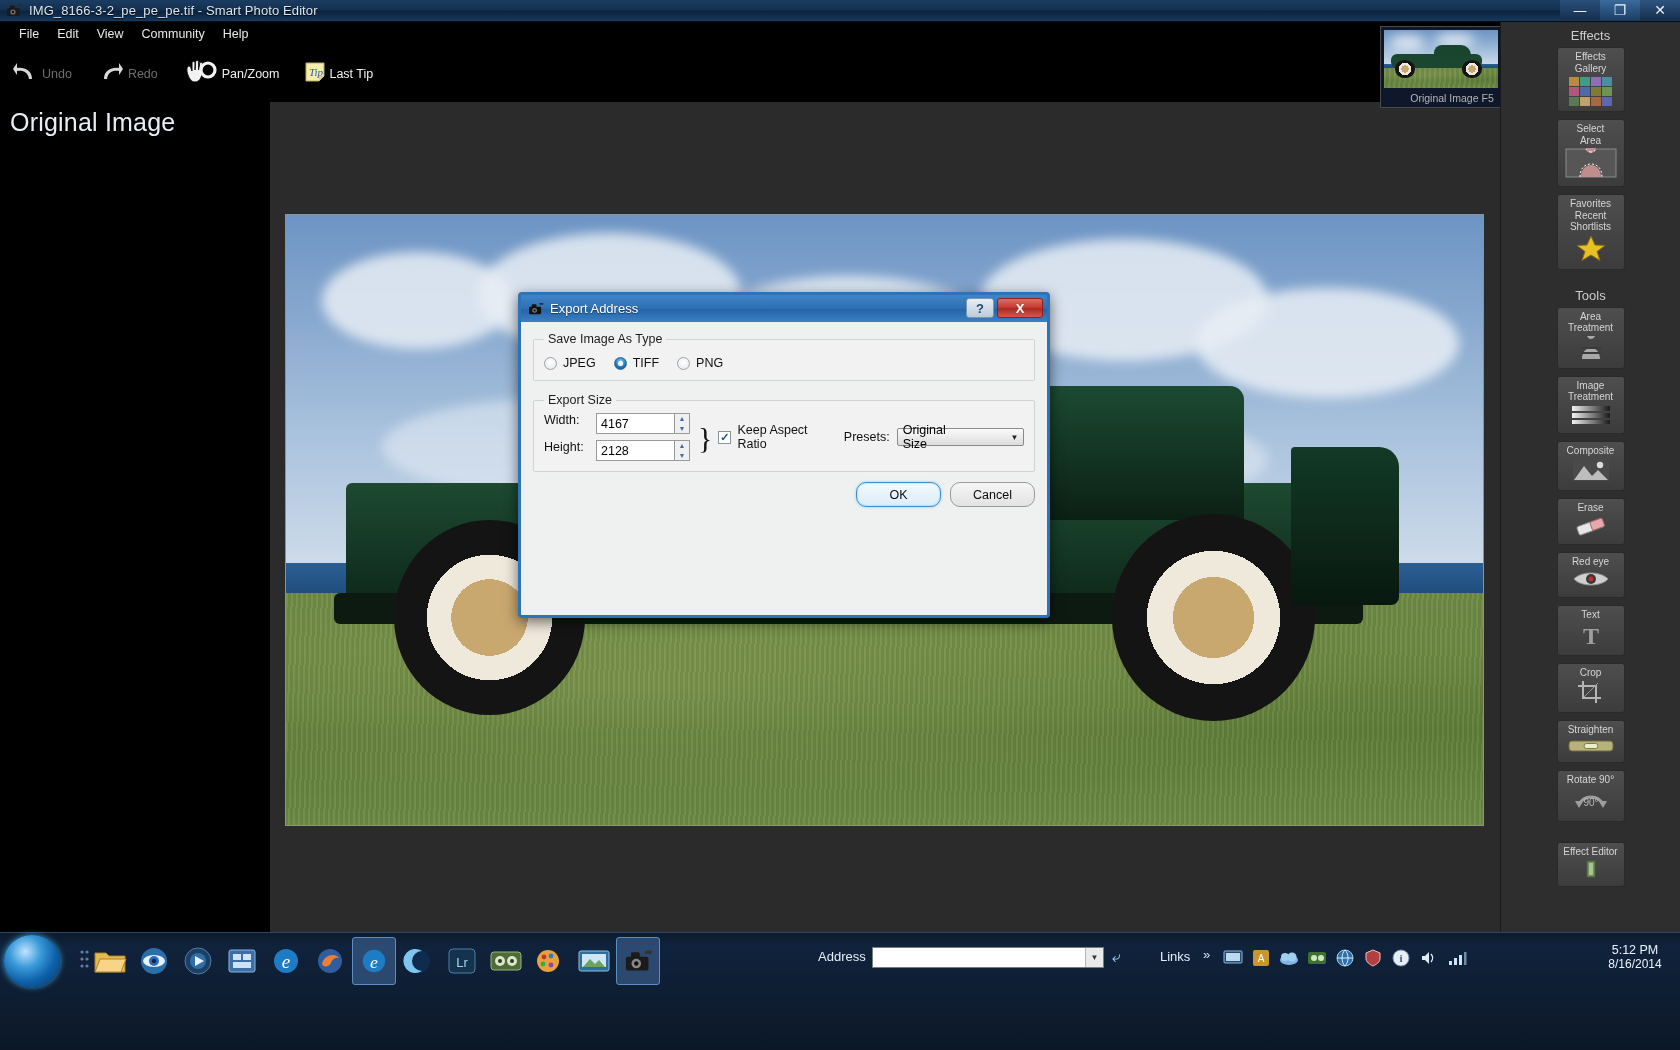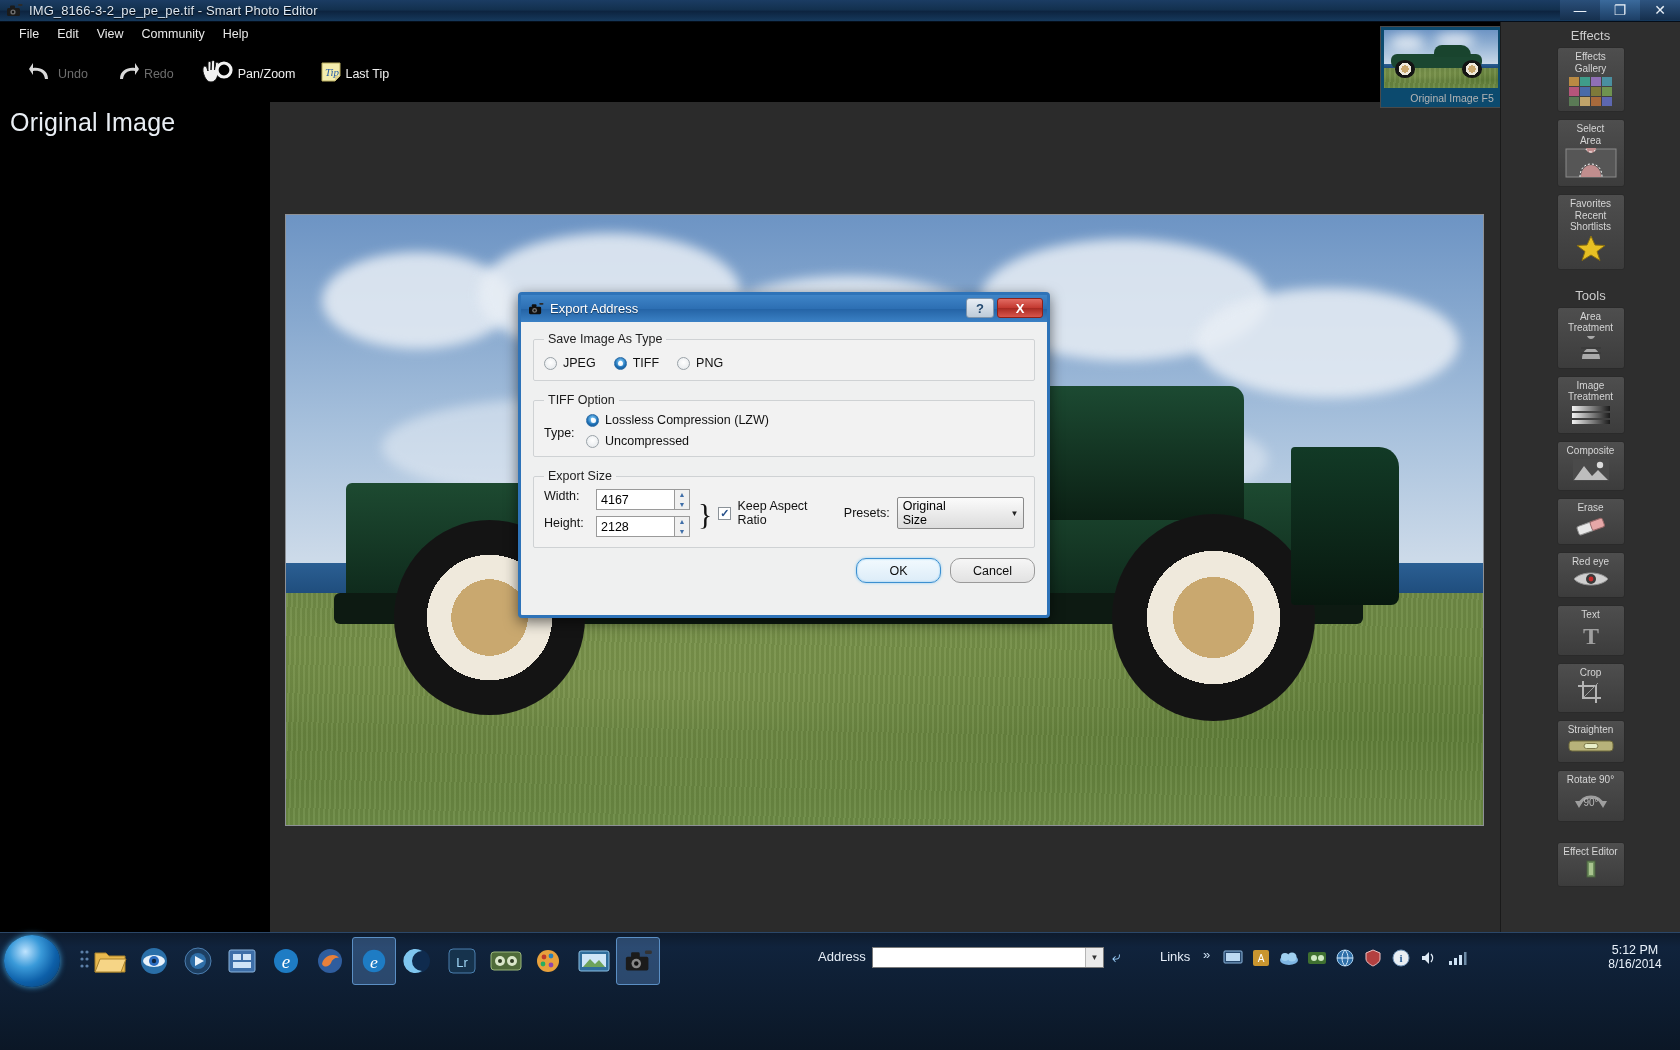--- a/index.html
+++ b/index.html
@@ -41,21 +41,21 @@
     position:absolute; left:0; top:22px; width:1680px; height:24px;
     background:#000; display:flex; align-items:center; padding-left:10px;
   }
   #menubar .mi{
     color:#e8e8e8; font-size:12.5px; padding:2px 9px; cursor:default;
   }
 
   
   #toolbar{
     position:absolute; left:0; top:46px; width:1680px; height:56px;
-    background:#000; display:flex; align-items:center; padding-left:22px;
+    background:#000; display:flex; align-items:center; padding-left:6px;
   }
   .tool-btn{ display:flex; align-items:center; margin-right:14px; padding:4px 6px; }
   .tool-btn .lbl{ font-size:12.5px; margin-left:4px; }
   .lbl-dim{ color:#6d6d6d; }
   .lbl-on{ color:#efefef; }
 
   
   #workspace{
     position:absolute; left:0; top:102px; width:1500px; height:806px;
     background:#000;
@@ -98,21 +98,21 @@
     position:absolute; background:#143322; border-radius:6px;
   }
   .whitewall{
     position:absolute; border-radius:50%;
     background:radial-gradient(circle, #c9a86f 0 28%, #efe9dc 28% 46%, #141414 46% 100%);
   }
 
   
   #preview-panel{
     position:absolute; left:1380px; top:26px; width:144px; height:82px;
-    background:#0c4a6e; border:1px solid #4a4a4a;
+    background:#0f172a; border:1px solid #4a4a4a;
   }
   #preview-thumb{
     position:absolute; left:3px; top:3px; width:114px; height:58px;
     overflow:hidden; background:#7e9fc6;
   }
   #preview-label{
     position:absolute; left:0; bottom:3px; width:100%; text-align:center;
     color:#b4b4b4; font-size:10.5px;
   }
 
@@ -241,21 +241,21 @@
     flex:1; display:flex; align-items:center; justify-content:center;
     font-size:7px; color:#3f6ea8;
   }
   .brace{ font-size:30px; color:#111; margin:0 6px 0 8px; line-height:0.9; font-family:"Liberation Serif", serif; }
   .chk{
     width:13px;height:13px; border:1px solid #8b9298; background:#fff;
     display:inline-flex; align-items:center; justify-content:center; flex:none;
   }
   .chk b{ color:#28518a; font-size:11px; line-height:11px; }
   .combo{
-    height:32px; min-width:96px; background:linear-gradient(180deg,#fbfbfb,#dcdcdc);
+    height:18px; min-width:96px; background:linear-gradient(180deg,#fbfbfb,#dcdcdc);
     border:1px solid #8a8a8a; border-radius:2px;
     display:flex; align-items:center; padding-left:5px; font-size:12.5px; color:#000;gap:36px;
   }
   .combo .cbarrow{ margin-left:auto; width:18px; text-align:center; font-size:8px; color:#222; }
   .dlgbtn{
     width:85px;height:25px; border-radius:10px; font-size:12.5px; color:#0c0c0c;
     display:flex;align-items:center;justify-content:center;
     background:linear-gradient(180deg,#f6f6f6,#e2e2e2);
     border:1px solid #9a9a9a;
   }
@@ -555,36 +555,20 @@
       <div class="radio-row" style="margin-top:4px;">
         <span class="rdo"></span>
         <span class="rlabel">JPEG</span>
         <span class="rdo on"></span>
         <span class="rlabel">TIFF</span>
         <span class="rdo"></span>
         <span class="rlabel">PNG</span>
       </div>
     </fieldset>
 
-    <fieldset class="grp" style="padding-bottom:8px;">
-      <legend>TIFF Option</legend>
-      <div class="typerow">
-        <span class="typecap">Type:</span>
-        <div>
-          <div class="radio-row" style="margin-bottom:7px;">
-            <span class="rdo on"></span>
-            <span class="rlabel">Lossless Compression (LZW)</span>
-          </div>
-          <div class="radio-row">
-            <span class="rdo"></span>
-            <span class="rlabel">Uncompressed</span>
-          </div>
-        </div>
-      </div>
-    </fieldset>
 
     <fieldset class="grp" style="padding-bottom:10px;">
       <legend>Export Size</legend>
       <div style="display:flex; align-items:center;">
 
         <div>
           <div class="spinbox" style="margin-bottom:6px;">
             <span class="spin-label">Width:</span>
             <span class="spin-input">4167</span>
             <span class="spin-btns">

